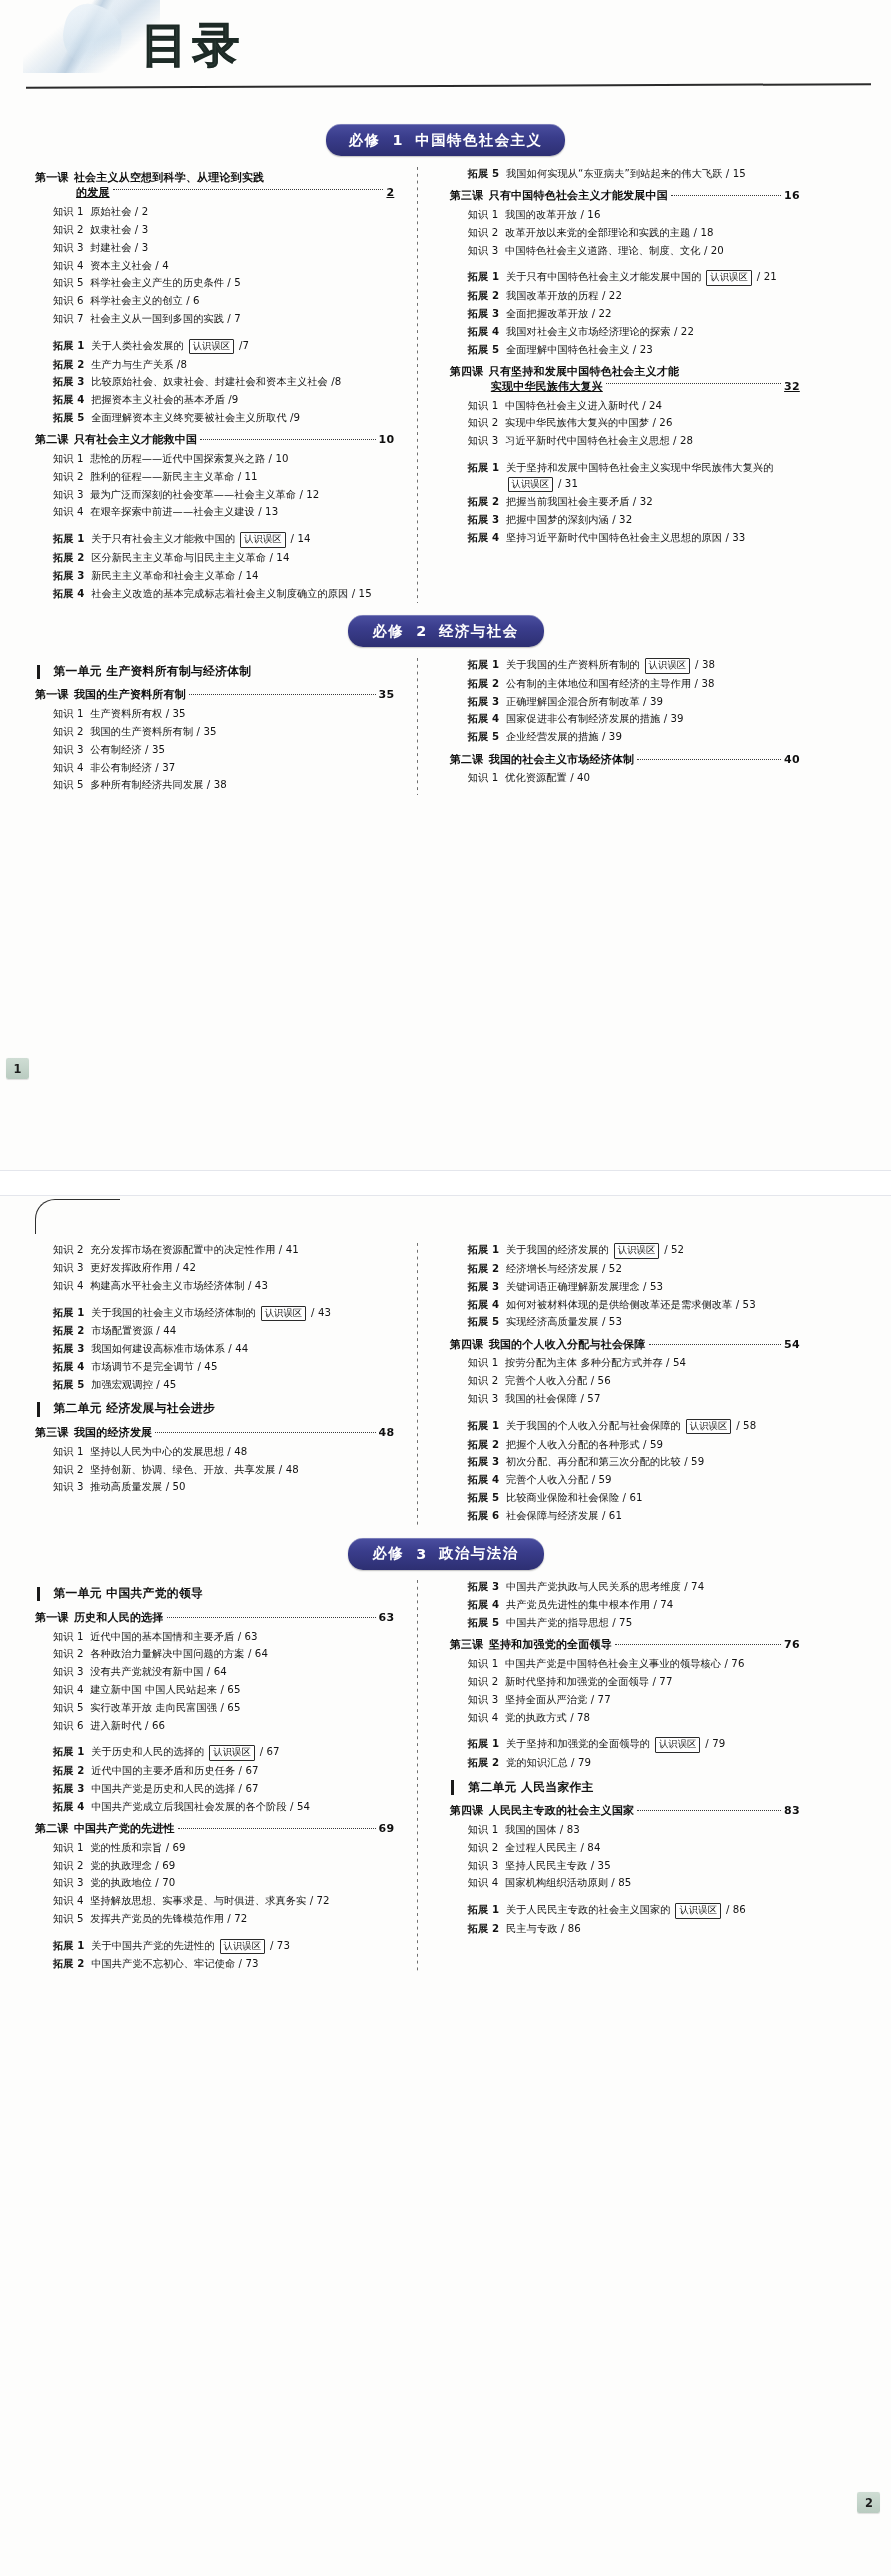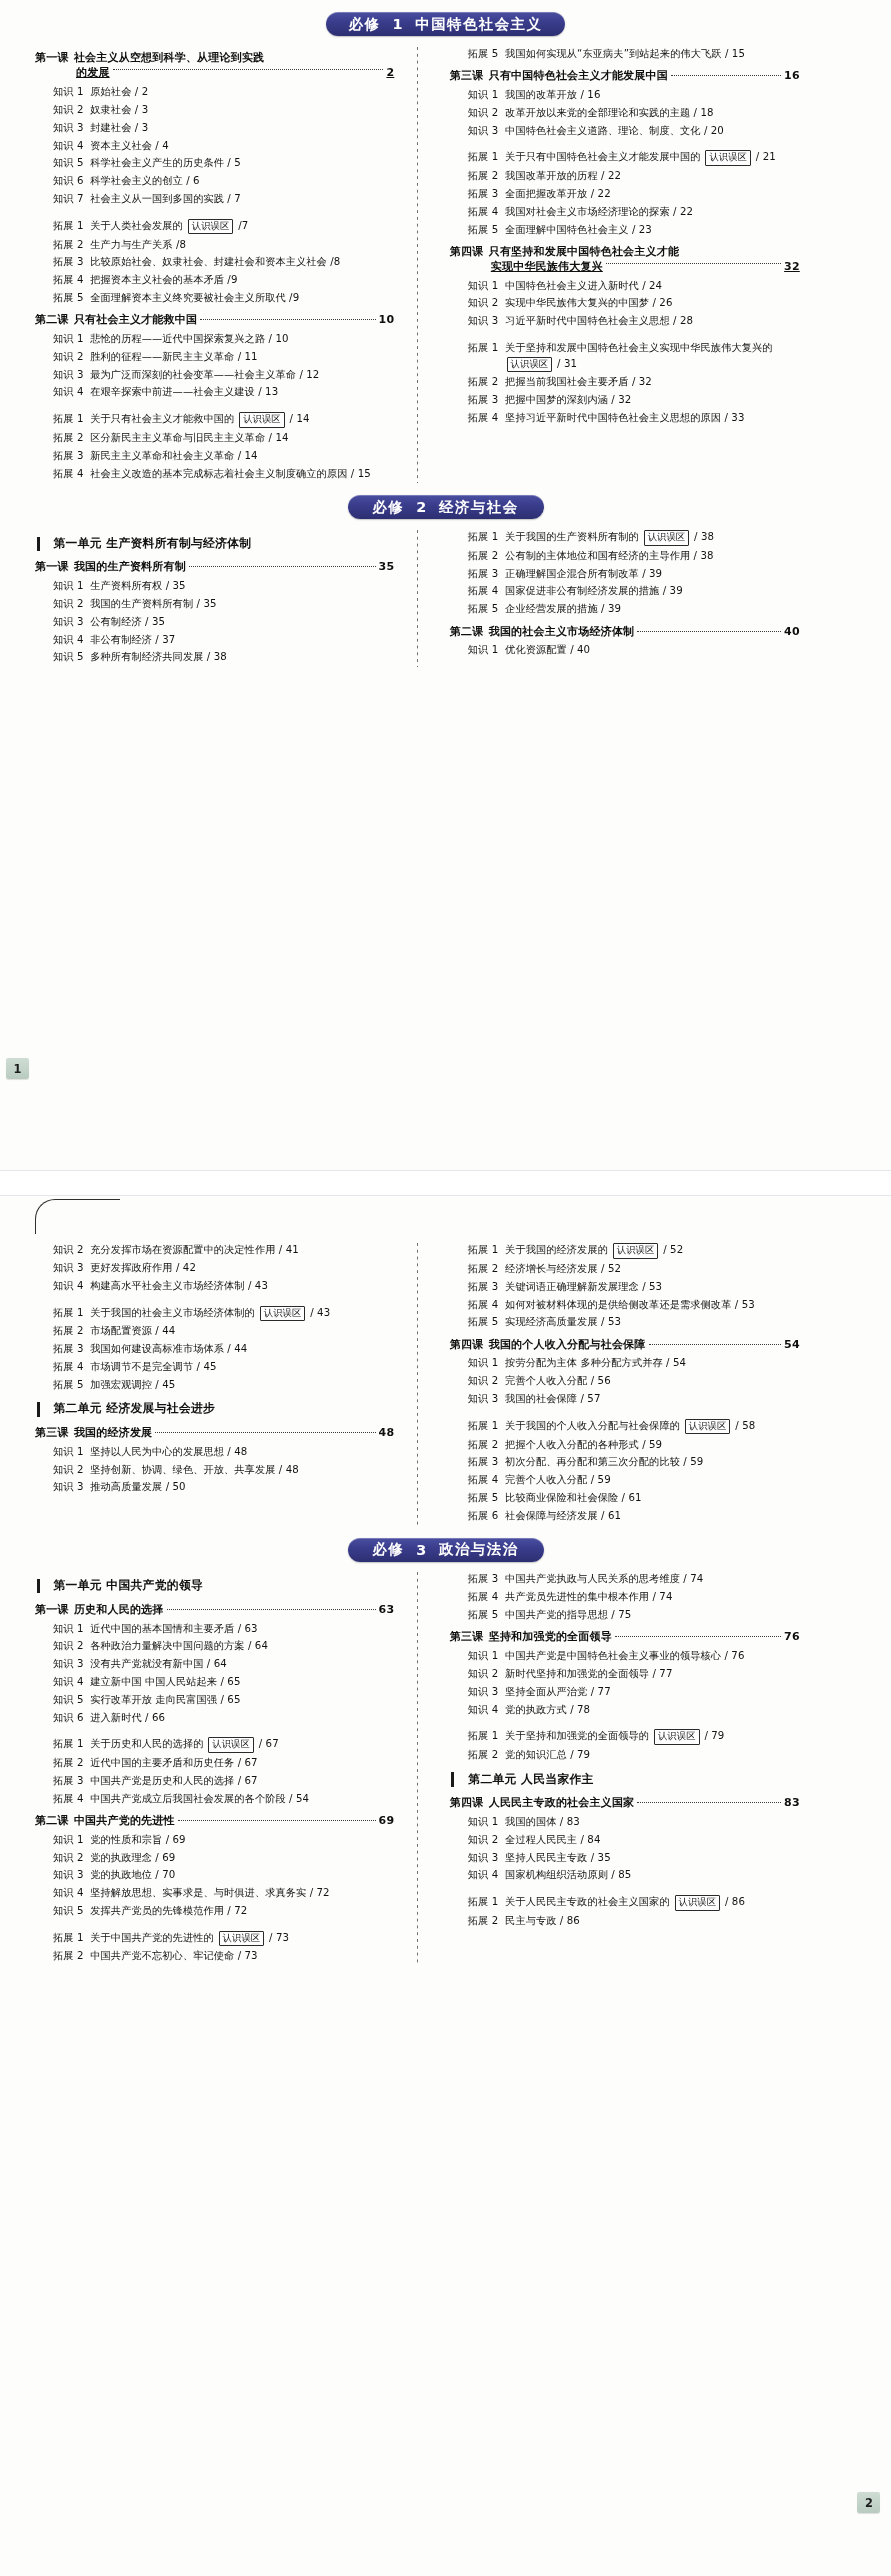--- a/index.html
+++ b/index.html
@@ -78,21 +78,21 @@
     display: flex;
     justify-content: center;
     margin: 12px 0 7.6px 0;
   }
   .volume-banner {
     display: inline-flex;
     align-items: center;
     justify-content: center;
     gap: 12px;
     min-width: 196px;
-    height: 24px;
+    height: 32px;
     padding: 0 23px;
     border-radius: 15px;
     background: linear-gradient(180deg, #4b4fa0 0%, #3a3d8c 40%, #2d2f72 100%);
     box-shadow: inset 0 0.8px 0 rgba(255,255,255,.35), 0 0.8px 1.5px rgba(0,0,0,.3);
     color: #ffffff;
     font-weight: 700;
     font-size: 14.4px;
     letter-spacing: 1.5px;
     white-space: nowrap;
   }
@@ -176,21 +176,21 @@
     letter-spacing: 0.1px;
   }
   .item .i-no {
     flex: 0 0 auto;
     margin-right: 6.8px;
     white-space: nowrap;
   }
   .item .i-text { flex: 1 1 auto; }
 
   .item.ext { font-style: normal; }
-  .item.ext .i-no { font-weight: 400; }
+  .item.ext .i-no { font-weight: 700; }
 
   .gap-sm { height: 6.8px; }
 
   .tag {
     display: inline-block;
     border: 1px solid #2a2a2a;
     border-radius: 1px;
     padding: 0px 3px 0.8px 3px;
     margin: 0 1.5px;
     font-size: 9.3px;
@@ -227,20 +227,25 @@
     border-left: 1.9px solid #2f2f2f;
     border-top: 1.9px solid #2f2f2f;
     border-top-left-radius: 20px;
   }
 </style>
 </head>
 <body>
 
 <div class="page page1">
 
+  <div class="masthead">
+    <div class="mast-brush"></div>
+    <div class="mast-title">目录</div>
+    <div class="mast-rule"></div>
+  </div>
 
   <div class="volume-banner-wrap">
     <div class="volume-banner">
       <span>必修</span>
       <span class="vb-no">1</span>
       <span>中国特色社会主义</span>
     </div>
   </div>
 
   <div class="cols">

